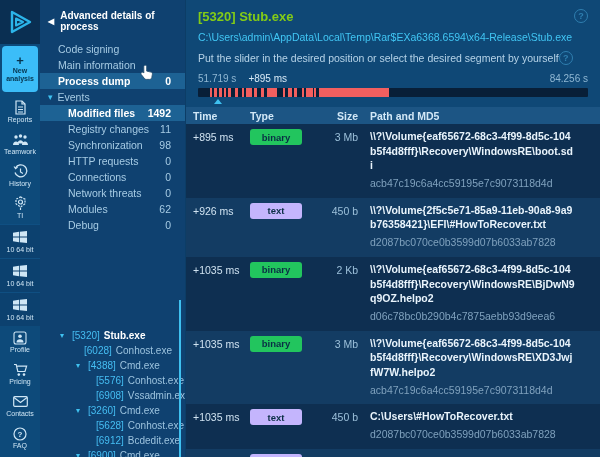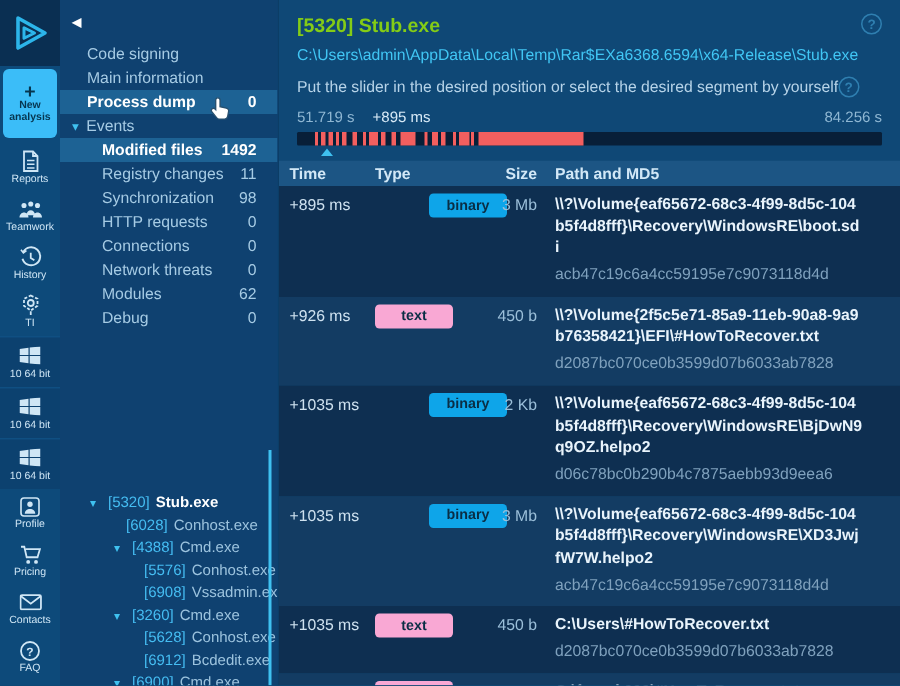--- a/index.html
+++ b/index.html
@@ -63,22 +63,22 @@
   .t-head { display:flex; align-items:center; height:17px; background:#1c5584; color:#d2e8f7;
             font-weight:bold; font-size:10.5px; padding-left:7px; }
   .c-time { width:57px; } .c-type { width:62px; } .c-size { width:46px; text-align:right; }
   .c-path { flex:1; padding-left:12px; padding-right:25px; }
   .t-row { display:flex; padding:5px 0 7px; padding-left:7px; font-size:10.5px; cursor:pointer; }
   .t-row:nth-child(odd)  { background:#0e2f51; }
   .t-row:nth-child(even) { background:#133c63; }
   .r-time { color:#cfe2f0; padding-top:2px; }
   .badge { display:inline-block; min-width:52px; text-align:center; padding:2.5px 8px; border-radius:3px;
            font-size:9.5px; font-weight:bold; color:#0a2e45; }
-  .badge.binary { background:#0ea5e9;margin-left:36px; }
-  .badge.text { background:#f9a8d4; }
+  .badge.binary { background:#22c55e; }
+  .badge.text { background:#c4b5fd; }
   .r-size { color:#9cc0da; padding-top:2px; }
   .r-path { color:#e9f4fc; font-weight:bold; word-break:break-all; line-height:1.4; }
   .r-md5 { color:#7fa1bd; font-weight:normal; margin-top:3px; word-break:break-all; }
   .r-md5:empty { display:none; }
   
   .cursor { position:absolute; left:100px; top:64px; z-index:9; pointer-events:none; }
   svg.icn { display:block; }
 </style>
 </head>
 <body>
@@ -205,20 +205,21 @@
           <text x="7" y="10" text-anchor="middle" font-size="8" font-family="Liberation Sans, sans-serif" fill="#cfe6f5" font-weight="bold">?</text>
         </svg>
     </span>
     <span>FAQ</span>
   </div>
 </div>
 
 <div class="sidebar">
   <div class="sb-header">
     <span class="sb-back">◀</span>
+    <span>Advanced details of process</span>
   </div>
 
   <div class="menu-item">
     <span>Code signing</span>
   </div>
   <div class="menu-item">
     <span>Main information</span>
   </div>
   <div class="menu-item hl">
     <span>Process dump</span>

